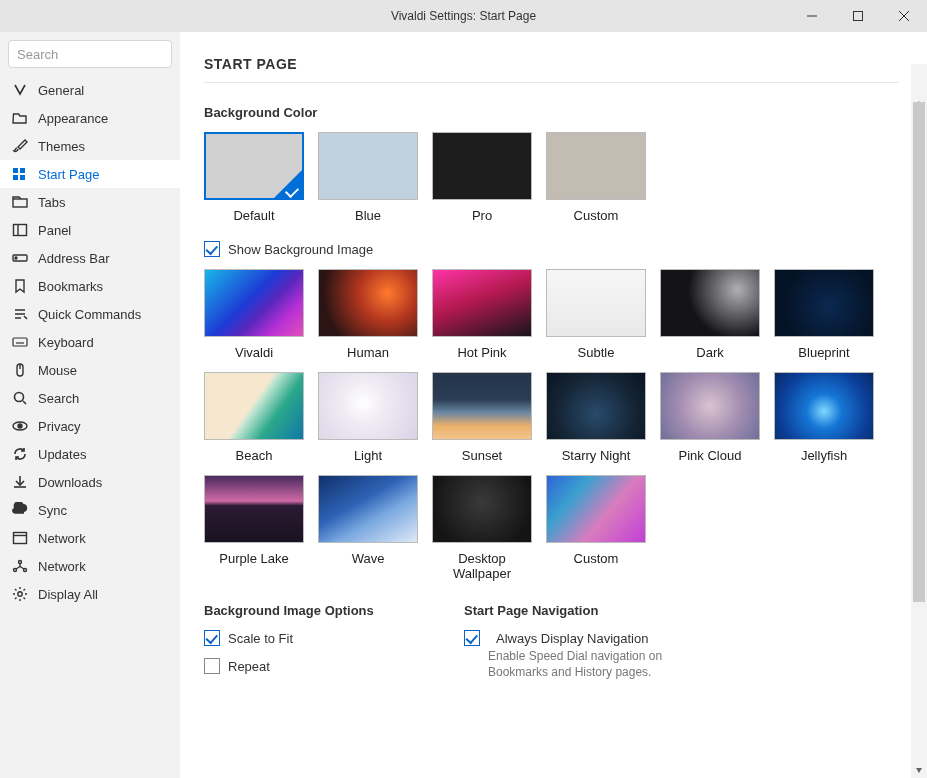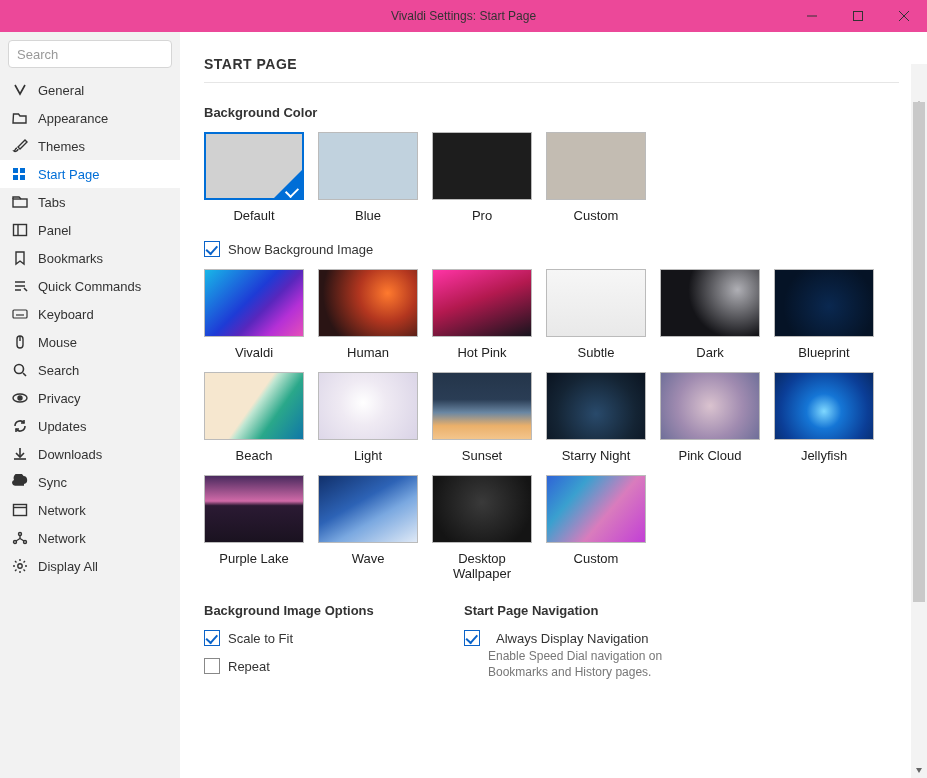--- a/index.html
+++ b/index.html
@@ -1,18 +1,18 @@
 <!DOCTYPE html>
 <html><head>
 <meta charset="utf-8">
 <style>
   * { box-sizing: border-box; margin: 0; padding: 0; }
   body { font-family: "Segoe UI", Arial, sans-serif; font-size: 13px; color: #333; background: #fff; width: 927px; height: 778px; overflow: hidden; }
   .window { display: flex; flex-direction: column; height: 100%; }
-  .titlebar { height: 32px; display: flex; align-items: center; justify-content: center; position: relative; background: #ec4899; }
+  .titlebar { height: 32px; display: flex; align-items: center; justify-content: center; position: relative; background: #e5e5e5; }
   .titlebar-title { font-size: 12px; color: #333; }
   .win-controls { position: absolute; right: 0; top: 0; height: 32px; display: flex; }
   .win-btn { width: 46px; height: 32px; display: flex; align-items: center; justify-content: center; color: #333; }
   .win-btn svg { width: 10px; height: 10px; }
   .body { flex: 1; display: flex; overflow: hidden; position: relative; }
   .sidebar { width: 180px; background: #f2f2f2; display: flex; flex-direction: column; padding-top: 8px; }
   .search-wrap { padding: 0 8px 8px 8px; }
   .search-input { width: 100%; height: 28px; border: 1px solid #d6d6d6; border-radius: 4px; padding: 0 8px; font-size: 13px; color: #555; background:#fff; }
   .search-input::placeholder { color: #999; }
   .nav { display: flex; flex-direction: column; }
@@ -126,20 +126,29 @@
               <svg viewBox="0 0 16 16" fill="none" stroke="currentColor" stroke-width="1.4">
                 <rect x="1.5" y="2.5" width="13" height="11"></rect>
                 <line x1="6" y1="2.5" x2="6" y2="13.5"></line>
               </svg>
             </span>
             <span>Panel</span>
           </div>
           <div class="nav-item">
             <span class="ico">
               <svg viewBox="0 0 16 16" fill="none" stroke="currentColor" stroke-width="1.4">
+                <rect x="1" y="5" width="14" height="6" rx="1"></rect>
+                <circle cx="4" cy="8" r="1" fill="currentColor"></circle>
+              </svg>
+            </span>
+            <span>Address Bar</span>
+          </div>
+          <div class="nav-item">
+            <span class="ico">
+              <svg viewBox="0 0 16 16" fill="none" stroke="currentColor" stroke-width="1.4">
                 <path d="M4 2h8v12l-4-3-4 3z"></path>
               </svg>
             </span>
             <span>Bookmarks</span>
           </div>
           <div class="nav-item">
             <span class="ico">
               <svg viewBox="0 0 16 16" fill="none" stroke="currentColor" stroke-width="1.6">
                 <path d="M3 4h10M3 8h10M3 12h6"></path>
                 <path d="M12 10l3 3"></path>

